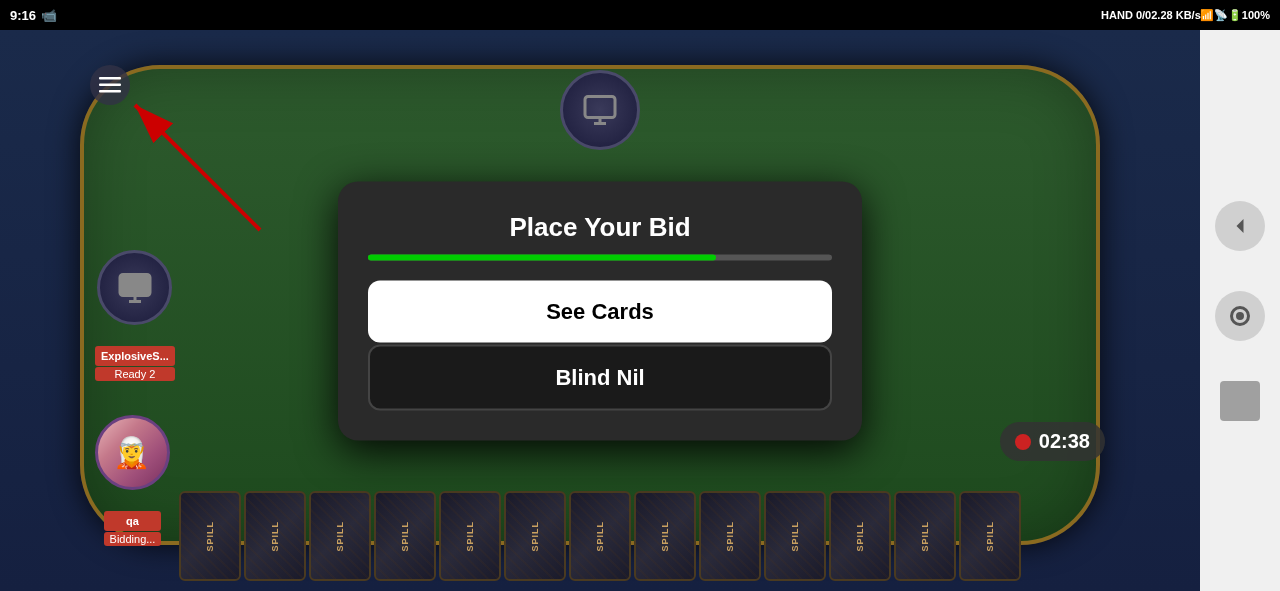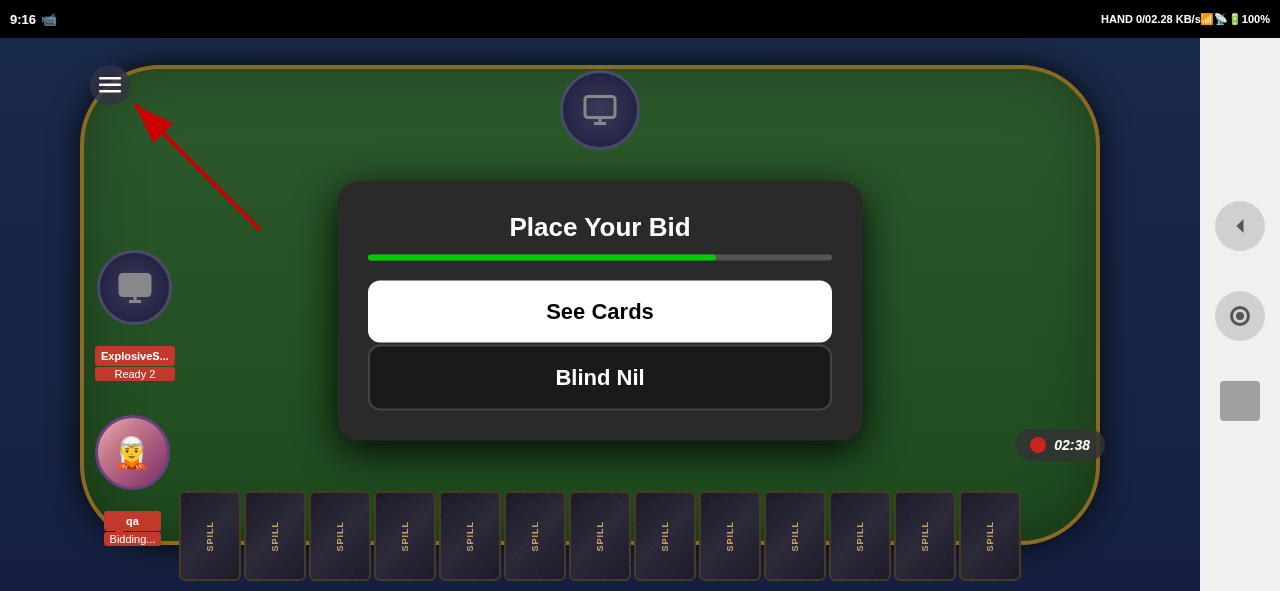--- a/index.html
+++ b/index.html
@@ -11,21 +11,21 @@
       font-family: 'Arial', sans-serif;
       position: relative;
     }
 
     
     .status-bar {
       position: absolute;
       top: 0;
       left: 0;
       width: 100%;
-      height: 38px;
+      height: 30px;
       background: #000;
       display: flex;
       align-items: center;
       justify-content: space-between;
       padding: 0 10px;
       z-index: 100;
       color: white;
       font-size: 13px;
       font-weight: bold;
     }
@@ -345,23 +345,22 @@
       z-index: 50;
     }
     .timer-dot {
       width: 16px;
       height: 16px;
       border-radius: 50%;
       background: #cc2222;
     }
     .timer-text {
       color: white;
-      font-size: 14px;
-      font-weight: bold;
-      font-style: italic;
+      font-size: 20px;
+      font-weight: bold;
     }
   </style>
 </head>
 <body>
 
 <div class="status-bar">
   <div class="status-left">
     <span>9:16</span>
     <span>📹</span>
   </div>

